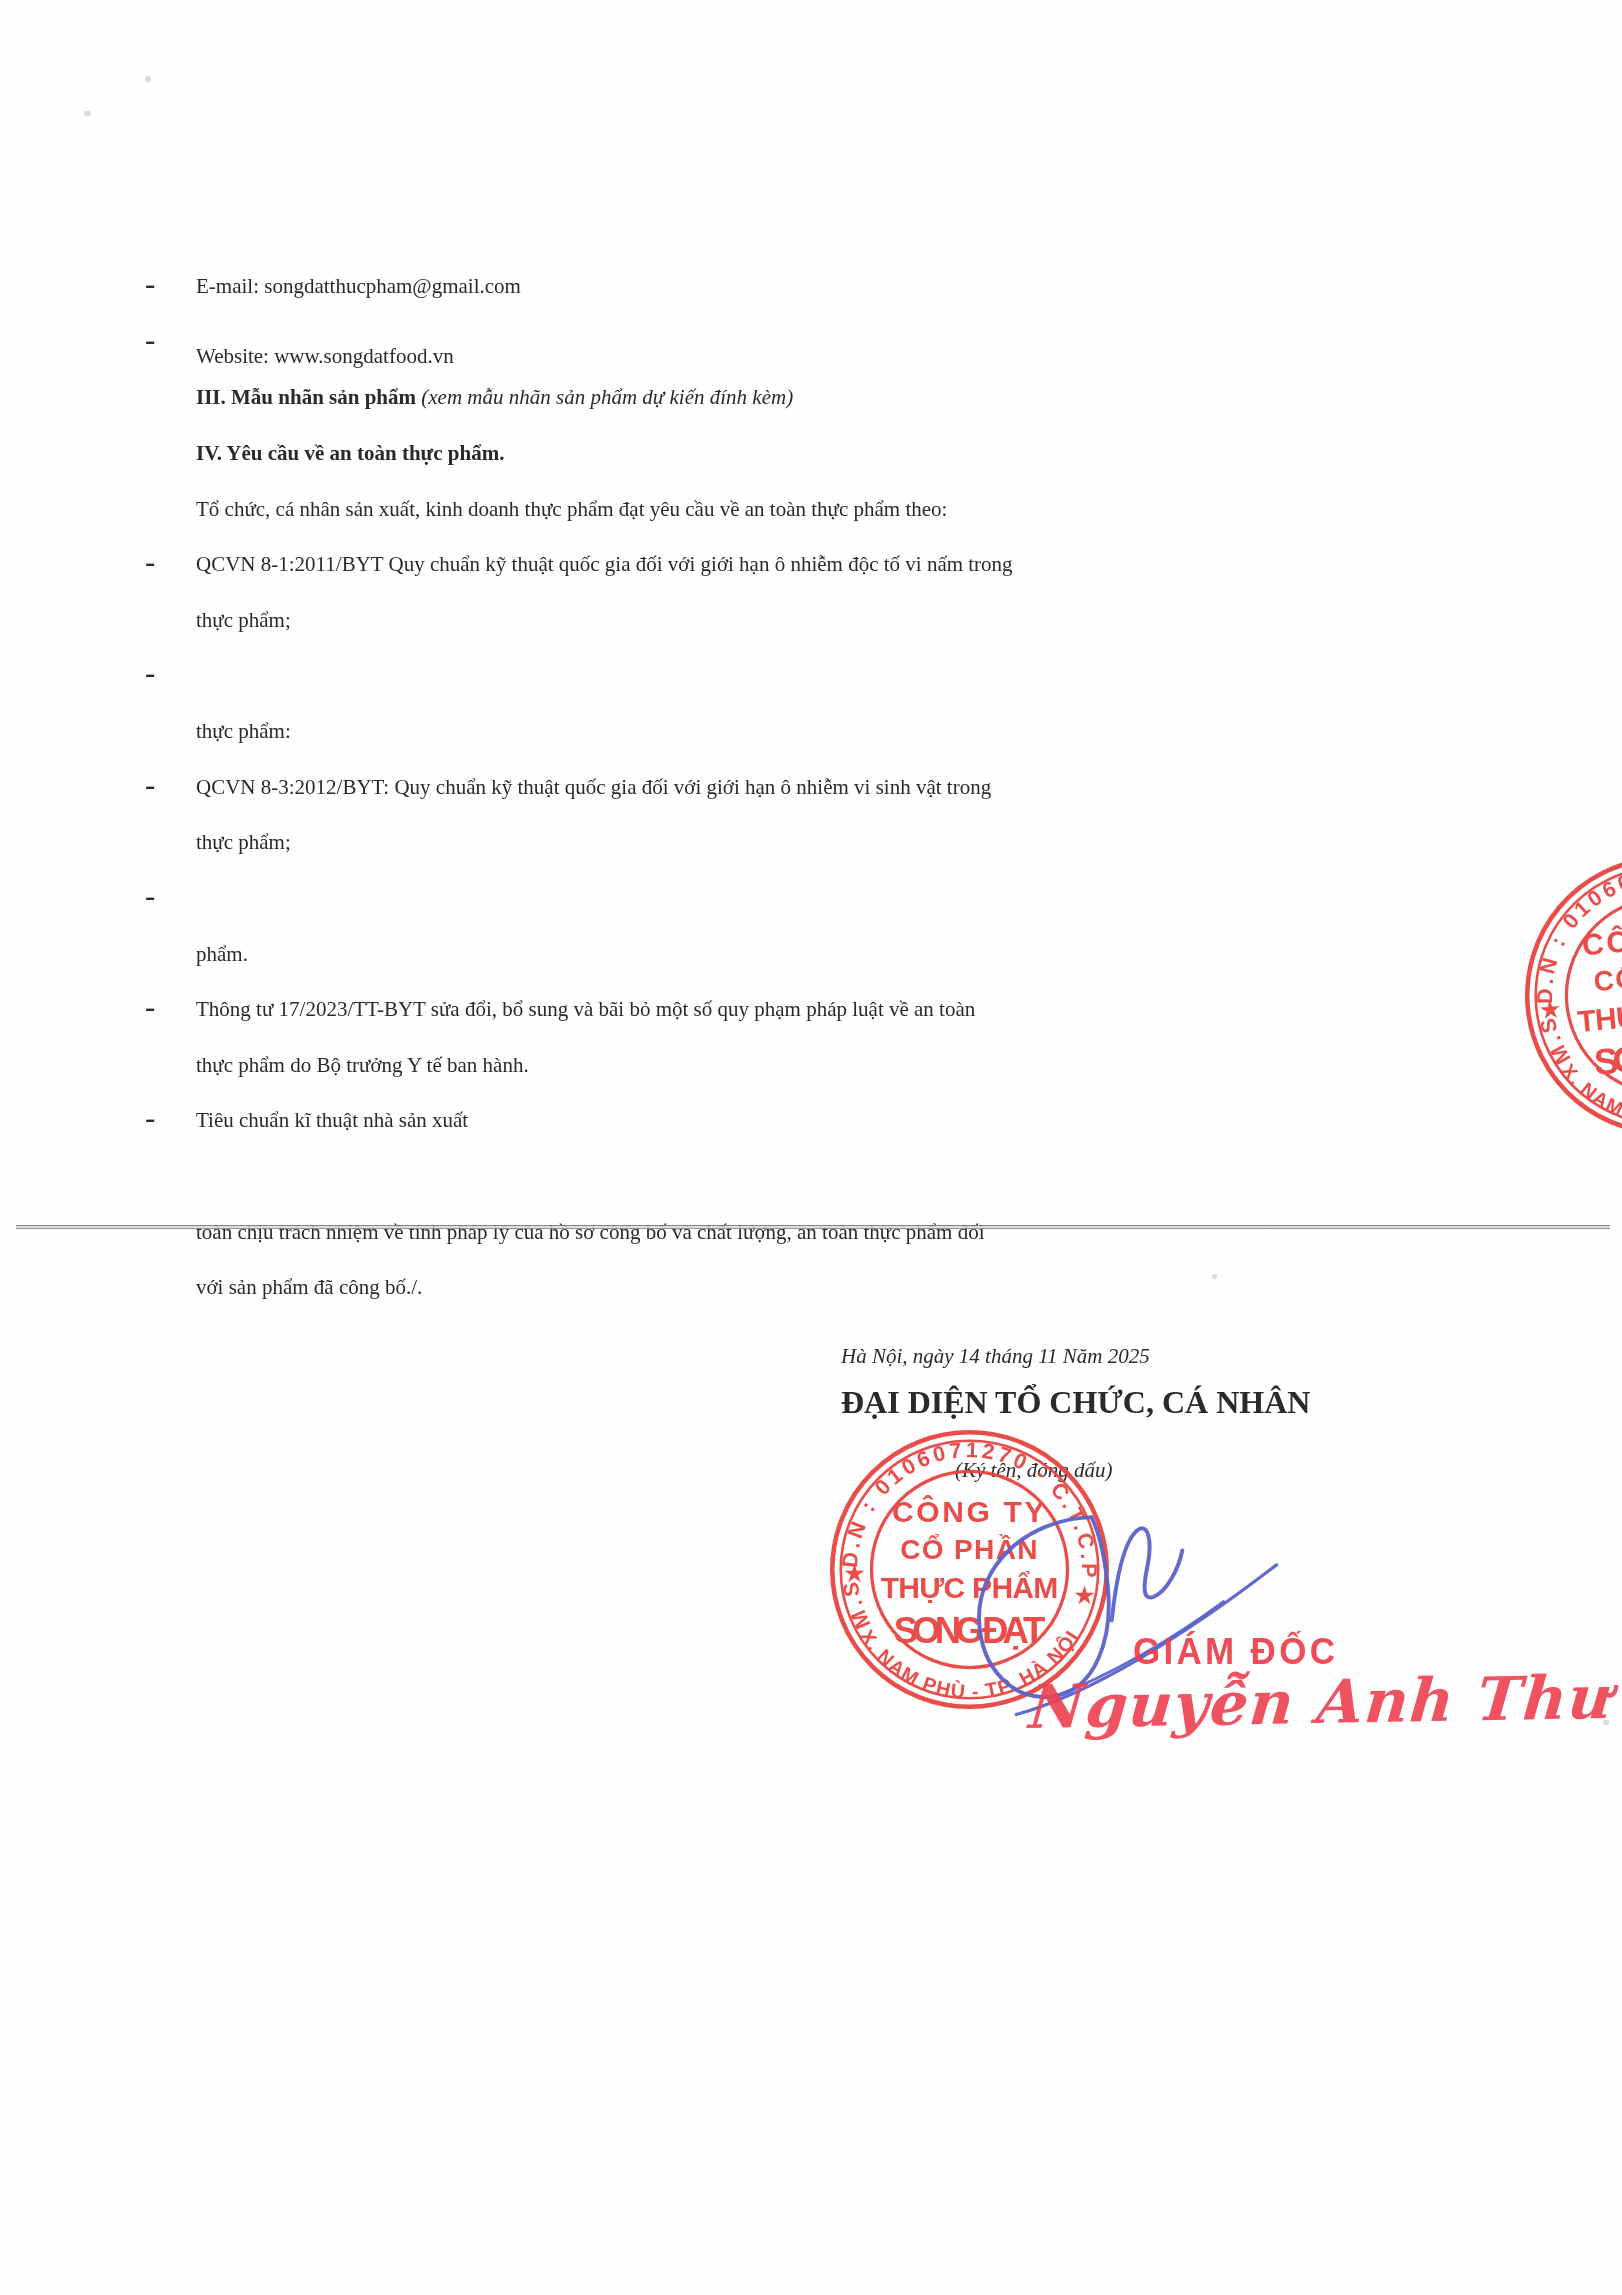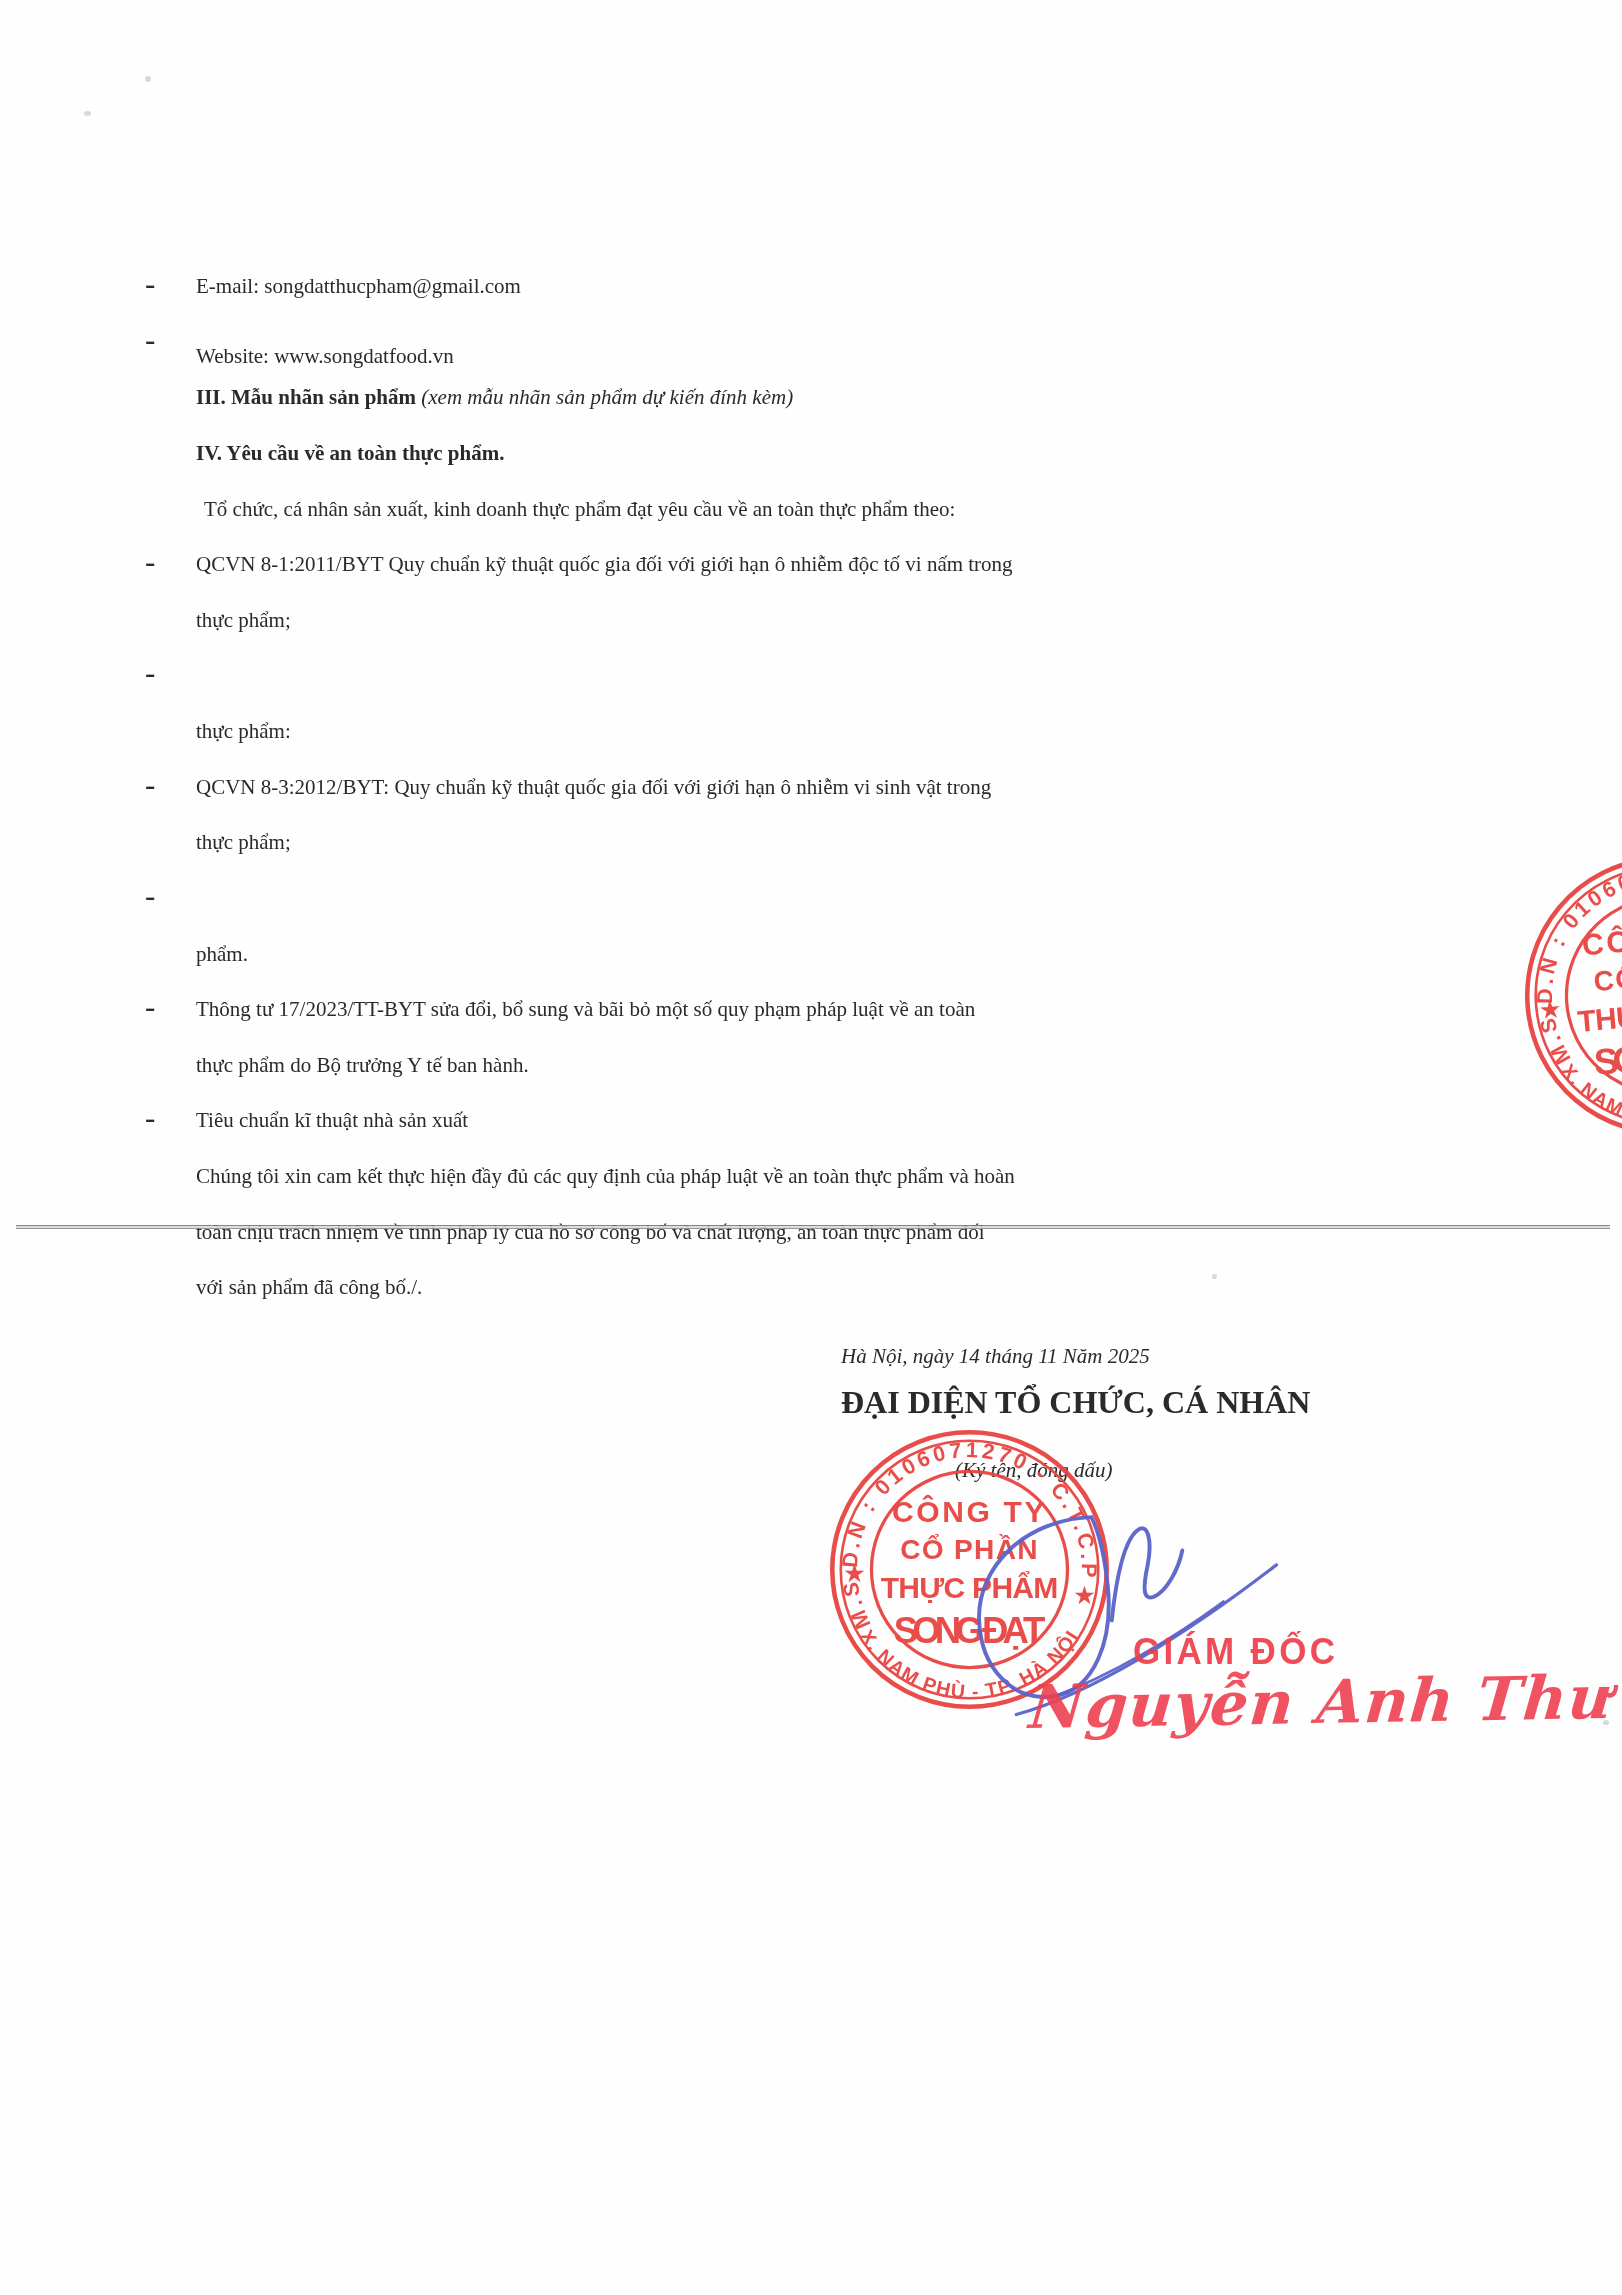--- a/index.html
+++ b/index.html
@@ -42,21 +42,21 @@
 
   <div class="dash" style="top:322px;">-</div>
   <div class="line" style="top:336px;">Website: www.songdatfood.vn</div>
 
   <div class="line" style="top:377px;">
     <span class="b">III. Mẫu nhãn sản phẩm</span>
     <span class="i">(xem mẫu nhãn sản phẩm dự kiến đính kèm)</span>
   </div>
   <div class="line b" style="top:433px;">IV. Yêu cầu về an toàn thực phẩm.</div>
 
-  <div class="line" style="top:489px;margin-left:8px;">Tổ chức, cá nhân sản xuất, kinh doanh thực phẩm đạt yêu cầu về an toàn thực phẩm theo:</div>
+  <div class="line" style="top:489px;">Tổ chức, cá nhân sản xuất, kinh doanh thực phẩm đạt yêu cầu về an toàn thực phẩm theo:</div>
 
   <div class="dash" style="top:544px;">-</div>
   <div class="line" style="top:544px;">QCVN 8-1:2011/BYT Quy chuẩn kỹ thuật quốc gia đối với giới hạn ô nhiễm độc tố vi nấm trong</div>
   <div class="line" style="top:600px;">thực phẩm;</div>
 
   <div class="dash" style="top:655px;">-</div>
   <div class="line" style="top:711px;">thực phẩm:</div>
 
   <div class="dash" style="top:767px;">-</div>
   <div class="line" style="top:767px;">QCVN 8-3:2012/BYT: Quy chuẩn kỹ thuật quốc gia đối với giới hạn ô nhiễm vi sinh vật trong</div>
@@ -65,21 +65,20 @@
   <div class="dash" style="top:878px;">-</div>
   <div class="line" style="top:934px;">phẩm.</div>
 
   <div class="dash" style="top:989px;">-</div>
   <div class="line" style="top:989px;">Thông tư 17/2023/TT-BYT  sửa đổi, bổ sung và bãi bỏ một số quy phạm pháp luật về  an toàn</div>
   <div class="line" style="top:1045px;">thực phẩm do Bộ trưởng Y tế ban hành.</div>
 
   <div class="dash" style="top:1100px;">-</div>
   <div class="line" style="top:1100px;">Tiêu chuẩn kĩ thuật nhà sản xuất</div>
 
-  <div class="line" style="top:1156px;">Chúng tôi xin cam kết thực hiện đầy đủ các quy định của pháp luật về an toàn thực phẩm và hoàn</div>
   <div class="line" style="top:1212px;">toàn chịu trách nhiệm về tính pháp lý của hồ sơ công bố và chất lượng, an toàn thực phẩm đối</div>
   <div class="line" style="top:1267px;">với sản phẩm đã công bố./.</div>
 
   <div class="artifact"></div>
 
   <div class="line i center-col" style="top:1328px;">Hà Nội, ngày 14 tháng 11 Năm 2025</div>
   <div class="line b center-col" style="top:1382px;font-size:32px;">ĐẠI DIỆN TỔ CHỨC, CÁ NHÂN</div>
   <div class="line i" style="left:955px;top:1442px;">(Ký tên, đóng dấu)</div>
 
   <svg class="stamp stamp-main" viewBox="-215 -215 430 430">

